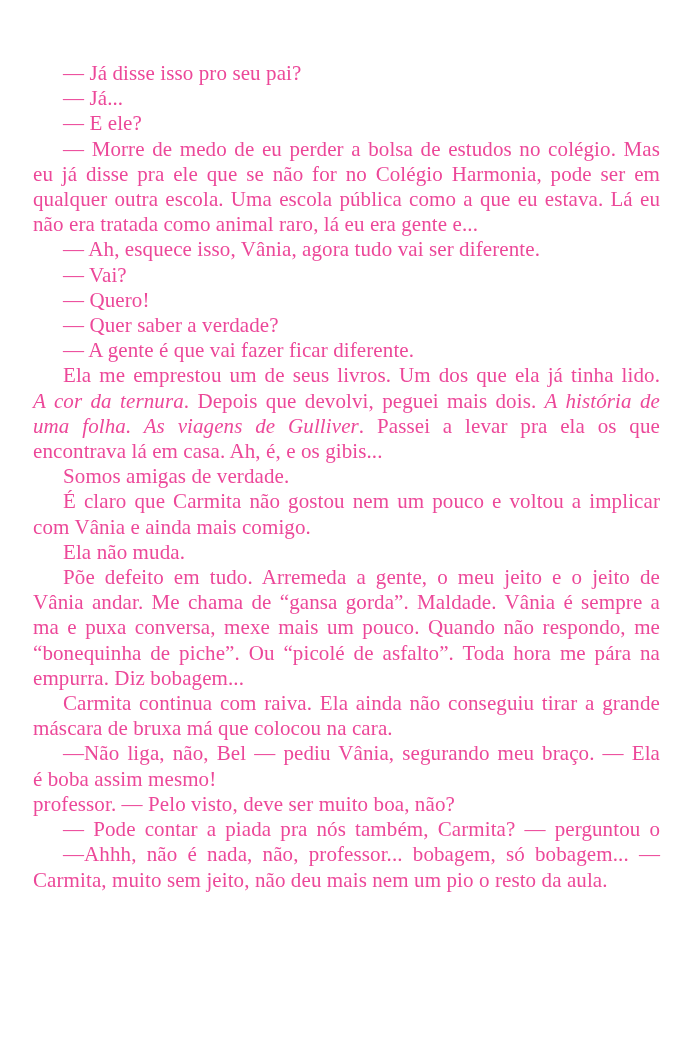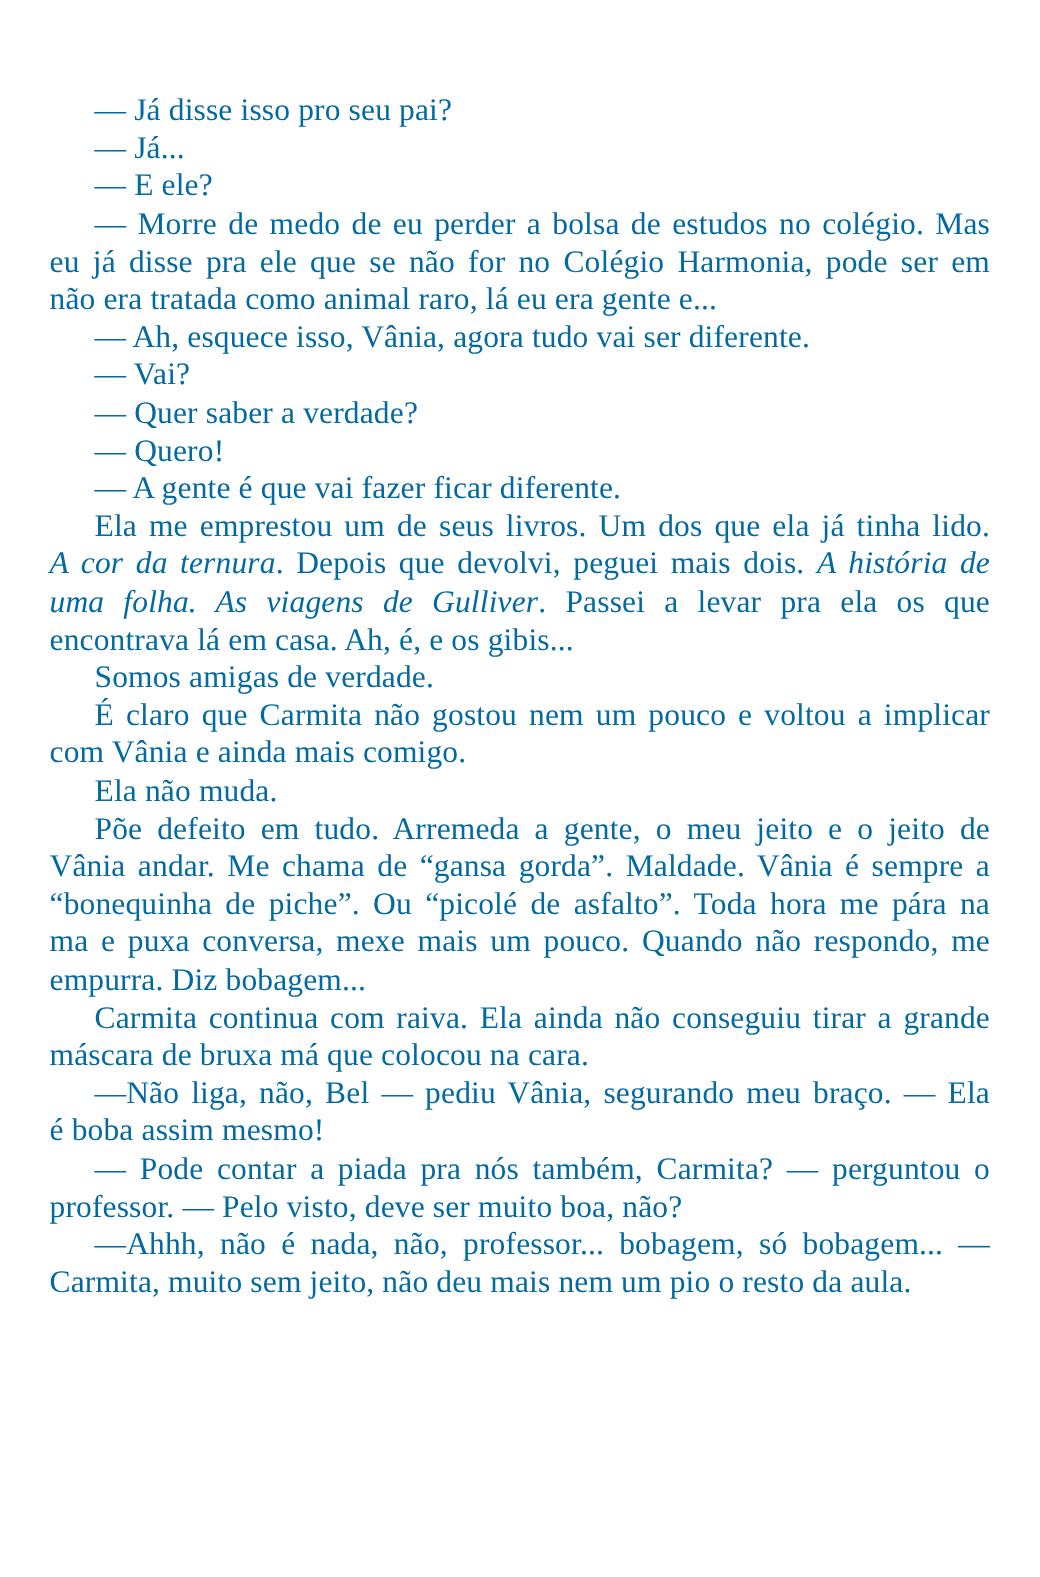--- a/index.html
+++ b/index.html
@@ -8,21 +8,21 @@
     width: 693px;
     height: 1051px;
     background: #ffffff;
     overflow: hidden;
   }
   .page {
     position: relative;
     width: 693px;
     height: 1051px;
     background: #ffffff;
-    color: #0369a1;
+    color: #ec4899;
     font-family: "Liberation Serif", "DejaVu Serif", serif;
   }
   .page-text {
     position: absolute;
     left: 33px;
     top: 61px;
     width: 627px;
     font-size: 21px;
     line-height: 25.2px;
     letter-spacing: 0.1px;
@@ -56,33 +56,34 @@
       </div>
       <div class="paragraph">
         <div class="line first last"><span>— Já...</span></div>
       </div>
       <div class="paragraph">
         <div class="line first last"><span>— E ele?</span></div>
       </div>
       <div class="paragraph">
         <div class="line first"><span>— Morre de medo de eu perder a bolsa de estudos no colégio. Mas</span></div>
         <div class="line"><span>eu já disse pra ele que se não for no Colégio Harmonia, pode ser em</span></div>
+        <div class="line"><span>qualquer outra escola. Uma escola pública como a que eu estava. Lá eu</span></div>
         <div class="line last"><span>não era tratada como animal raro, lá eu era gente e...</span></div>
       </div>
       <div class="paragraph">
         <div class="line first last"><span>— Ah, esquece isso, Vânia, agora tudo vai ser diferente.</span></div>
       </div>
       <div class="paragraph">
         <div class="line first last"><span>— Vai?</span></div>
       </div>
       <div class="paragraph">
-        <div class="line first last"><span>— Quer saber a verdade?</span></div>
+        <div class="line first last"><span>— Quero!</span></div>
       </div>
       <div class="paragraph">
-        <div class="line first last"><span>— Quero!</span></div>
+        <div class="line first last"><span>— Quer saber a verdade?</span></div>
       </div>
       <div class="paragraph">
         <div class="line first last"><span>— A gente é que vai fazer ficar diferente.</span></div>
       </div>
       <div class="paragraph">
         <div class="line first"><span>Ela me emprestou um de seus livros. Um dos que ela já tinha lido.</span></div>
         <div class="line"><em>A cor da ternura</em><span>. Depois que devolvi, peguei mais dois. </span><em>A história de</em></div>
         <div class="line"><em>uma folha. As viagens de Gulliver</em><span>. Passei a levar pra ela os que</span></div>
         <div class="line last"><span>encontrava lá em casa. Ah, é, e os gibis...</span></div>
       </div>
@@ -92,34 +93,34 @@
       <div class="paragraph">
         <div class="line first"><span>É claro que Carmita não gostou nem um pouco e voltou a implicar</span></div>
         <div class="line last"><span>com Vânia e ainda mais comigo.</span></div>
       </div>
       <div class="paragraph">
         <div class="line first last"><span>Ela não muda.</span></div>
       </div>
       <div class="paragraph">
         <div class="line first"><span>Põe defeito em tudo. Arremeda a gente, o meu jeito e o jeito de</span></div>
         <div class="line"><span>Vânia andar. Me chama de “gansa gorda”. Maldade. Vânia é sempre a</span></div>
+        <div class="line"><span>ma e puxa conversa, mexe mais um pouco. Quando não respondo, me</span></div>
         <div class="line"><span>“bonequinha de piche”. Ou “picolé de asfalto”. Toda hora me pára na</span></div>
-        <div class="line"><span>ma e puxa conversa, mexe mais um pouco. Quando não respondo, me</span></div>
         <div class="line last"><span>empurra. Diz bobagem...</span></div>
       </div>
       <div class="paragraph">
         <div class="line first"><span>Carmita continua com raiva. Ela ainda não conseguiu tirar a grande</span></div>
         <div class="line last"><span>máscara de bruxa má que colocou na cara.</span></div>
       </div>
       <div class="paragraph">
         <div class="line first"><span>—Não liga, não, Bel — pediu Vânia, segurando meu braço. — Ela</span></div>
         <div class="line last"><span>é boba assim mesmo!</span></div>
       </div>
       <div class="paragraph">
+        <div class="line last"><span>professor. — Pelo visto, deve ser muito boa, não?</span></div>
         <div class="line first"><span>— Pode contar a piada pra nós também, Carmita? — perguntou o</span></div>
-        <div class="line last"><span>professor. — Pelo visto, deve ser muito boa, não?</span></div>
       </div>
       <div class="paragraph">
         <div class="line first"><span>—Ahhh, não é nada, não, professor... bobagem, só bobagem... —</span></div>
         <div class="line last"><span>Carmita, muito sem jeito, não deu mais nem um pio o resto da aula.</span></div>
       </div>
     </div>
 </div>
 
 </body></html>

